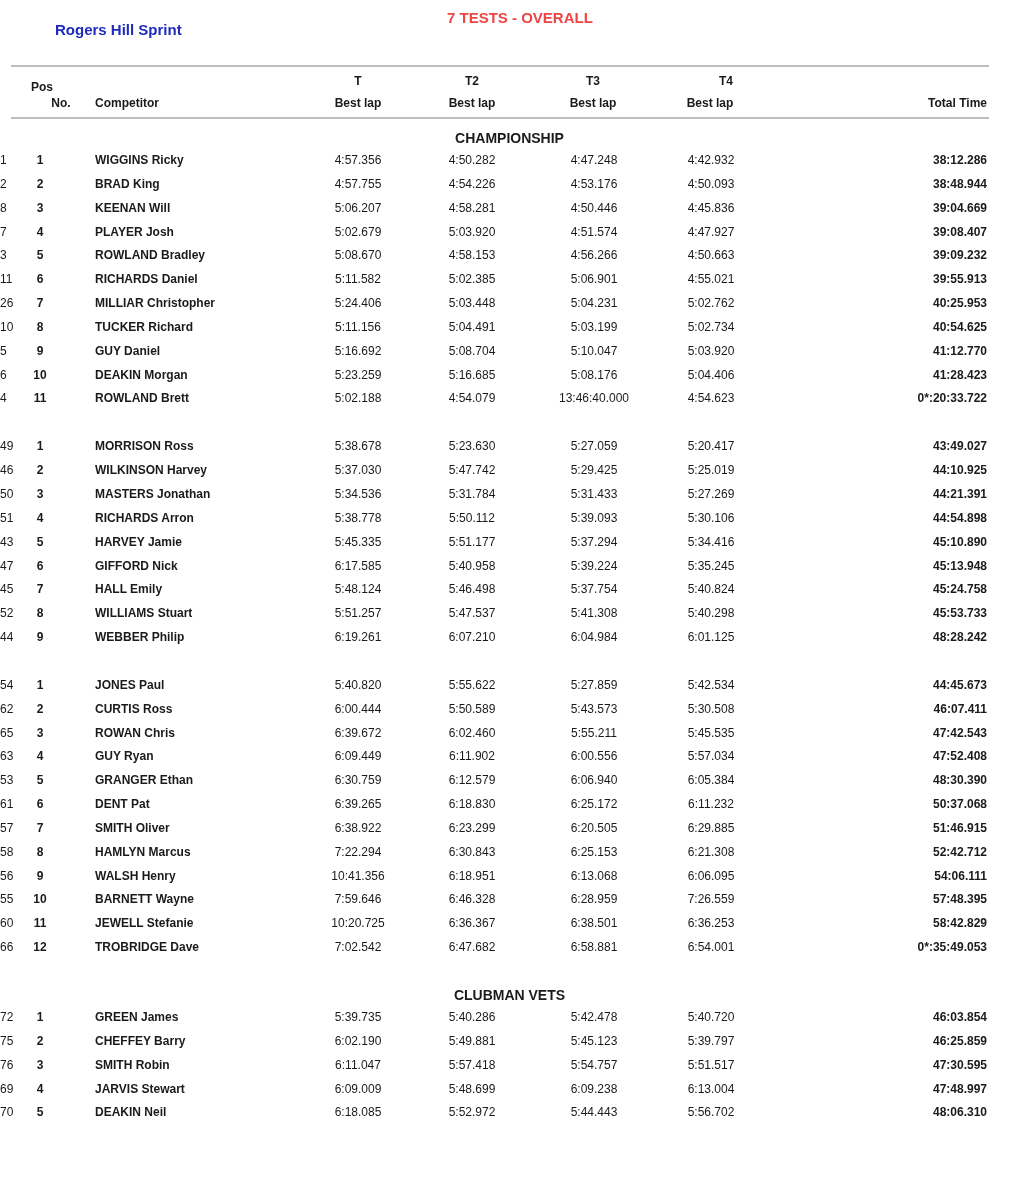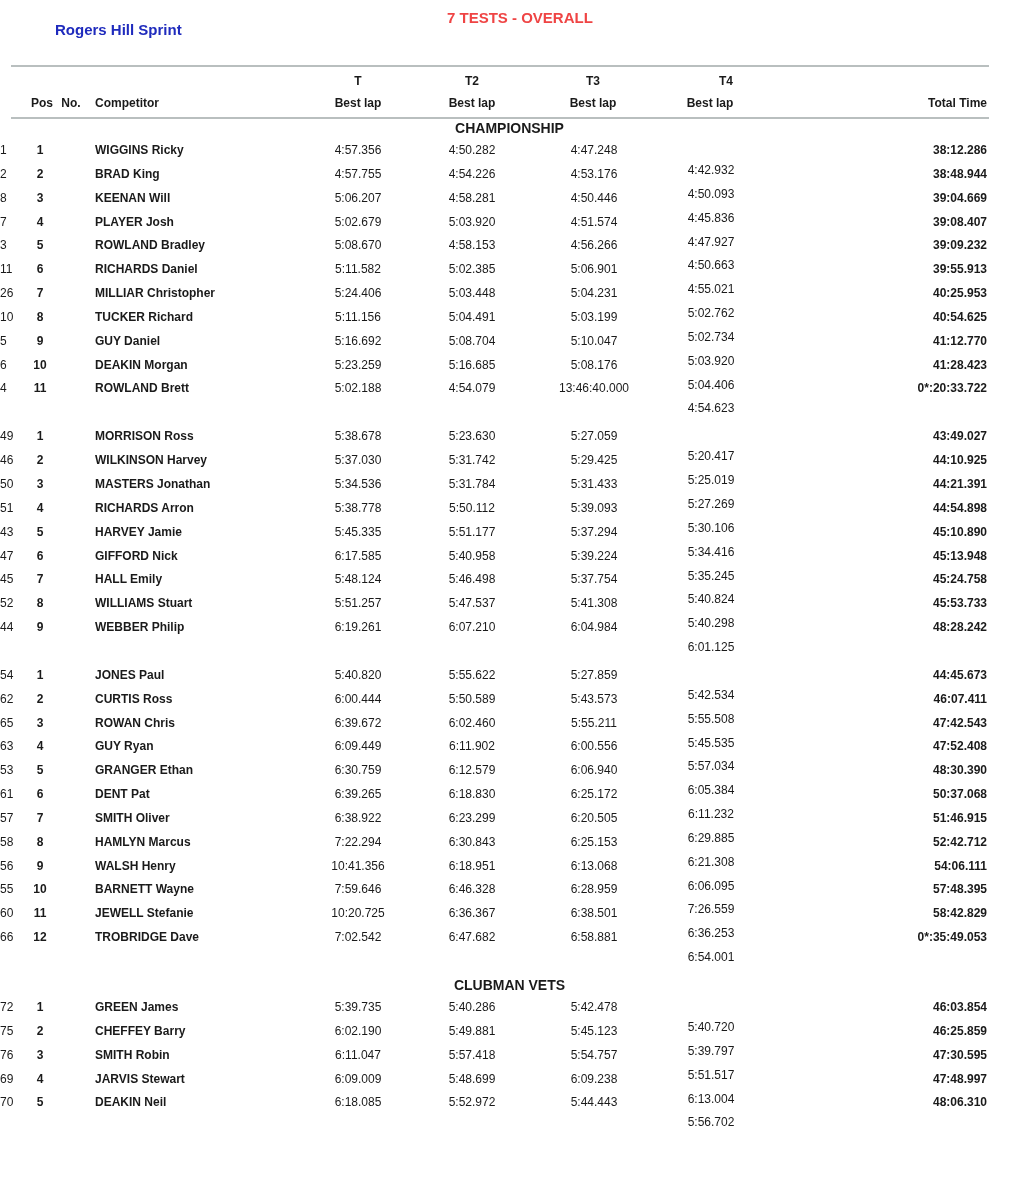--- a/index.html
+++ b/index.html
@@ -20,49 +20,49 @@
     position: absolute; left: 11px; width: 978px; height: 2px; background: #b9bfbf;
   }
   .rule.top { top: 65px; }
   .rule.bottom { top: 117px; }
   .hdr {
     position: absolute; font-size: 12px; font-weight: bold; white-space: nowrap;
   }
   .hdr.c { transform: translateX(-50%); text-align: center; }
   .hdr.r { transform: translateX(-100%); text-align: left; }
 
-  #results { position: absolute; top: 117px; left: 0; width: 1023px; }
+  #results { position: absolute; top: 127px; left: 0; width: 1023px; }
   .section-title {
     height: 22px; line-height: 22px; text-align: center;
     font-size: 14px; font-weight: bold; padding-left: 0;
     margin-left: 0; width: 1023px;
   }
   .section-title span { position: relative; left: -2px; }
   .row { position: relative; height: 23.85px; font-size: 12px; }
   .row > span { position: absolute; top: 4px; white-space: nowrap; }
   .pos { left: 40px; transform: translateX(-50%); font-weight: bold; width: 30px; text-align: center; }
   .name { left: 95px; font-weight: bold; }
   .t1 { left: 358px; transform: translateX(-50%); }
   .t2 { left: 472px; transform: translateX(-50%); }
   .t3 { left: 594px; transform: translateX(-50%); }
-  .t4 { left: 711px; transform: translateX(-50%); margin-top: 20px; }
+  .t4 { left: 711px; transform: translateX(-50%); }
   .total { left: 987px; transform: translateX(-100%); font-weight: bold; }
   .section-gap { height: 24px; }
 </style>
 </head>
 <body>
 
 <div class="doc-title">Rogers Hill Sprint</div>
 <div class="doc-subtitle">7 TESTS - OVERALL</div>
 
 <div class="rule top"></div>
 
 <div>
-  <span class="hdr c" style="left:33px; top:96px;padding-left:18px;">Pos</span>
-  <span class="hdr c" style="left:71px; top:96px;">No.</span>
+  <span class="hdr c" style="left:33px; top:80px;padding-left:18px;">Pos</span>
+  <span class="hdr c" style="left:61px; top:96px;">No.</span>
   <span class="hdr" style="left:95px; top:96px;">Competitor</span>
 
   <span class="hdr c" style="left:358px; top:74px;">T</span>
   <span class="hdr c" style="left:358px; top:96px;">Best lap</span>
 
   <span class="hdr c" style="left:472px; top:74px;">T2</span>
   <span class="hdr c" style="left:472px; top:96px;">Best lap</span>
 
   <span class="hdr c" style="left:593px; top:74px;">T3</span>
   <span class="hdr c" style="left:593px; top:96px;">Best lap</span>
@@ -199,21 +199,21 @@
         <span class="t2">5:23.630</span>
         <span class="t3">5:27.059</span>
         <span class="t4">5:20.417</span>
         <span class="total">43:49.027</span>
       </div>
       <div class="row">
         <span class="pos">2</span>
         <span class="no">46</span>
         <span class="name">WILKINSON Harvey</span>
         <span class="t1">5:37.030</span>
-        <span class="t2">5:31.742</span>
+        <span class="t2">5:47.742</span>
         <span class="t3">5:29.425</span>
         <span class="t4">5:25.019</span>
         <span class="total">44:10.925</span>
       </div>
       <div class="row">
         <span class="pos">3</span>
         <span class="no">50</span>
         <span class="name">MASTERS Jonathan</span>
         <span class="t1">5:34.536</span>
         <span class="t2">5:31.784</span>
@@ -294,21 +294,21 @@
         <span class="t4">5:42.534</span>
         <span class="total">44:45.673</span>
       </div>
       <div class="row">
         <span class="pos">2</span>
         <span class="no">62</span>
         <span class="name">CURTIS Ross</span>
         <span class="t1">6:00.444</span>
         <span class="t2">5:50.589</span>
         <span class="t3">5:43.573</span>
-        <span class="t4">5:55.508</span>
+        <span class="t4">5:30.508</span>
         <span class="total">46:07.411</span>
       </div>
       <div class="row">
         <span class="pos">3</span>
         <span class="no">65</span>
         <span class="name">ROWAN Chris</span>
         <span class="t1">6:39.672</span>
         <span class="t2">6:02.460</span>
         <span class="t3">5:55.211</span>
         <span class="t4">5:45.535</span>

